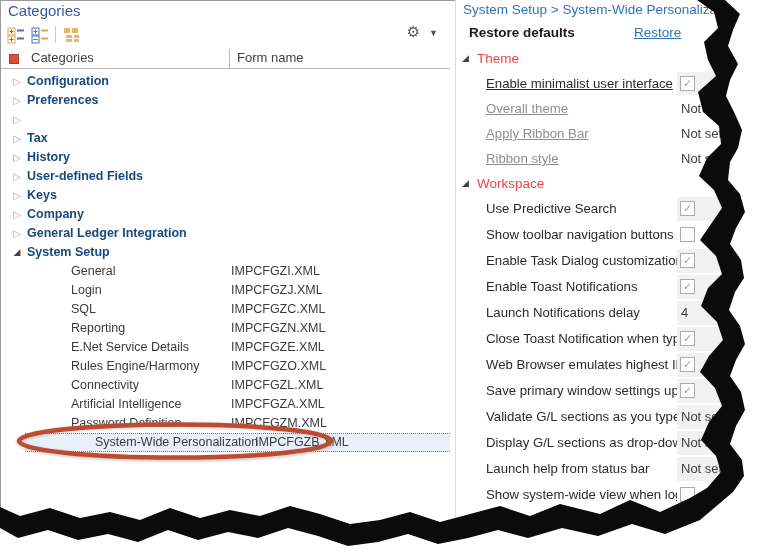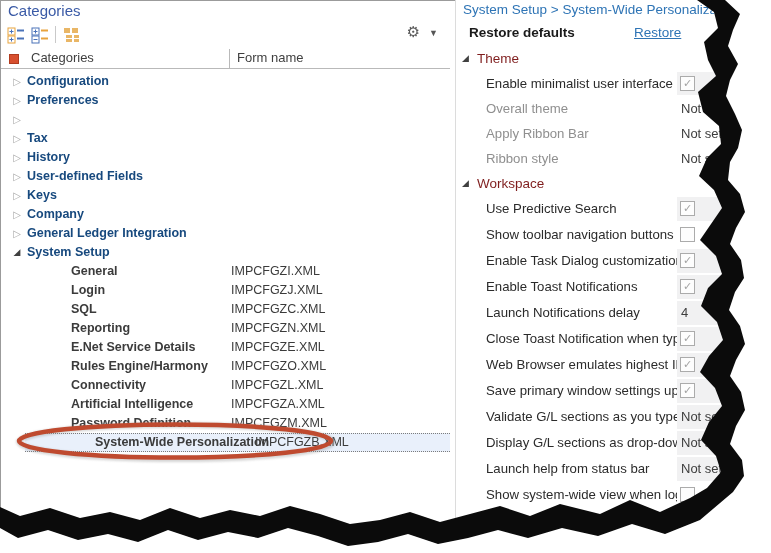--- a/index.html
+++ b/index.html
@@ -28,41 +28,41 @@
   #hdr-swatch { position:absolute; left:8px; top:5px; width:10px; height:10px; background:#d8502f; border:1px solid #b13c20; }
   #hdr-cat { position:absolute; left:30px; top:1px; }
   #hdr-divider { position:absolute; left:228px; top:0; width:1px; height:20px; background:#b9b9b9; }
   #hdr-form { position:absolute; left:236px; top:1px; }
   #tree { position:absolute; left:0; top:71px; width:449px; }
   .tree-row { position:relative; height:19px; line-height:19px; font-size:12.5px; white-space:nowrap; }
   .tree-row .glyph { position:absolute; left:10px; top:0; width:12px; text-align:center; }
   .glyph-collapsed { color:#a8a8a8; font-size:10px; }
   .glyph-expanded { color:#404040; font-size:9px; }
   .tree-row .root-label { position:absolute; left:26px; font-weight:bold; color:#17497e; }
-  .tree-row .child-label { position:absolute; left:70px; color:#3b3b3b;font-weight:bold; }
+  .tree-row .child-label { position:absolute; left:70px; color:#3b3b3b; }
   .tree-row .form-name { position:absolute; left:230px; color:#3b3b3b; }
   .tree-row.selected { background:#e9f0fb; border-top:1px dotted #7c7c7c; border-bottom:1px dotted #7c7c7c; height:19px; line-height:17px;margin-left:24px; }
   
   #right-panel { position:absolute; left:455px; top:0; width:316px; height:553px; border-left:1px solid #dcdcdc; background:#fff; }
   #breadcrumb { position:absolute; left:7px; top:2px; font-size:13.5px; color:#2e74b5; white-space:nowrap; }
   #restore-row { position:absolute; left:0; top:22px; width:100%; height:24px; font-size:13.5px; }
   #restore-label { position:absolute; left:13px; top:3px; color:#1a1a1a; font-weight:600; }
   #restore-link { position:absolute; left:178px; top:3px; color:#2e74b5; text-decoration:underline; cursor:pointer; }
   #sections { position:absolute; left:0; top:46px; width:316px; }
   .section-header { position:relative; height:25px; line-height:25px; }
   .section-header .sec-glyph { position:absolute; left:6px; top:0; font-size:9px; color:#404040; }
-  .section-header .sec-title { position:absolute; left:21px; font-size:13.5px; color:#7f1d1d; }
+  .section-header .sec-title { position:absolute; left:21px; font-size:13.5px; color:#ef4444; }
   .setting-row { position:relative; height:26px; }
   .setting-row.theme-row { height:25px; }
   .setting-row .row-label {
     position:absolute; left:30px; top:0; width:191px; height:100%;
     font-size:13.2px; color:#2b2b2b; line-height:26px;
     white-space:nowrap; overflow:hidden;
   }
-  .setting-row.theme-row .row-label { line-height:25px; }
+  .setting-row.theme-row .row-label { line-height:25px;text-decoration:underline; }
   .setting-row .row-label.muted { color:#8f8f8f; }
   .setting-row .value-cell {
     position:absolute; left:221px; top:1px; bottom:1px; width:95px;
     font-size:13px; color:#3d3d3d; line-height:23px; white-space:nowrap; overflow:hidden;
   }
   .setting-row .value-cell.shaded { background:#f1f1f2; }
   .checkbox {
     position:absolute; left:3px; top:4px; width:15px; height:15px;
     background:#fdfdfd; border:1px solid #ababab; text-align:center;
     line-height:13px; font-size:11px; color:#a3a3a3;

